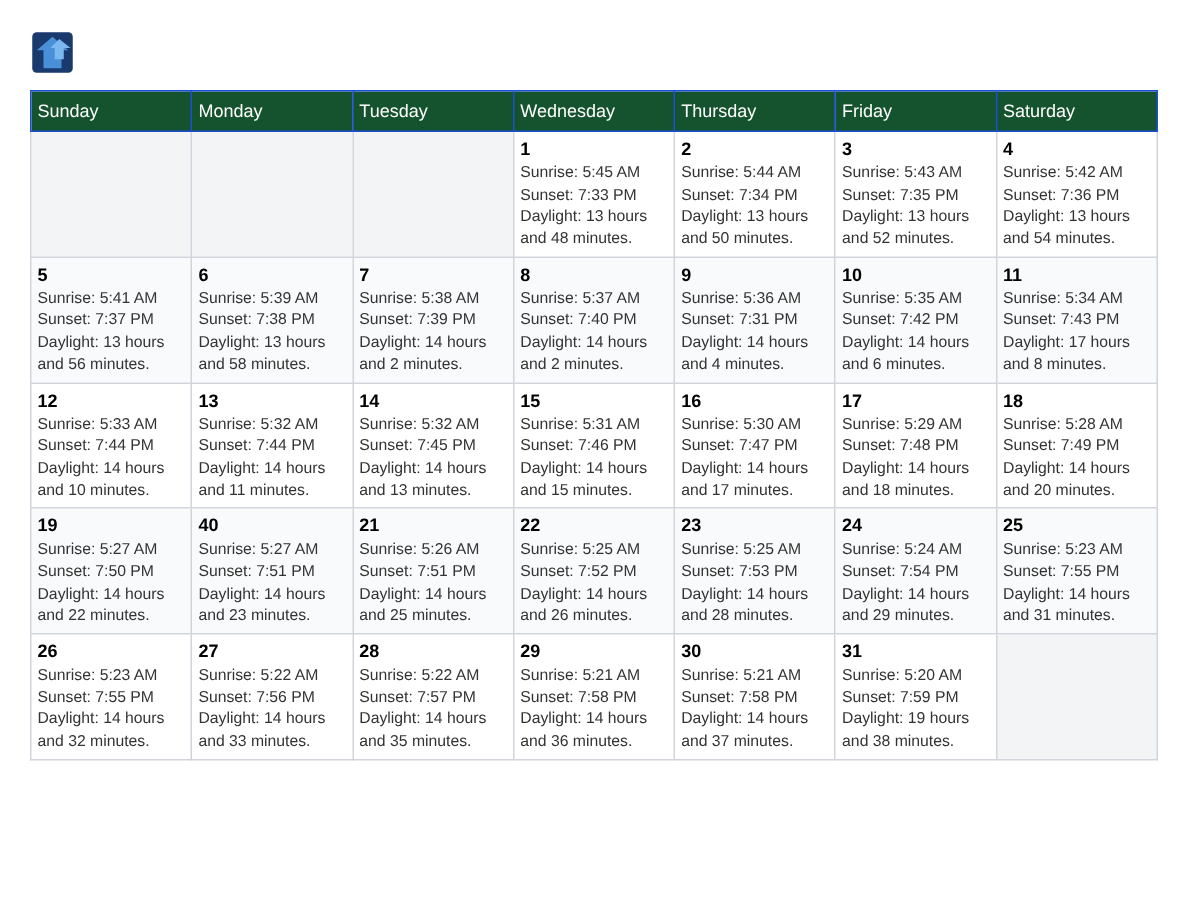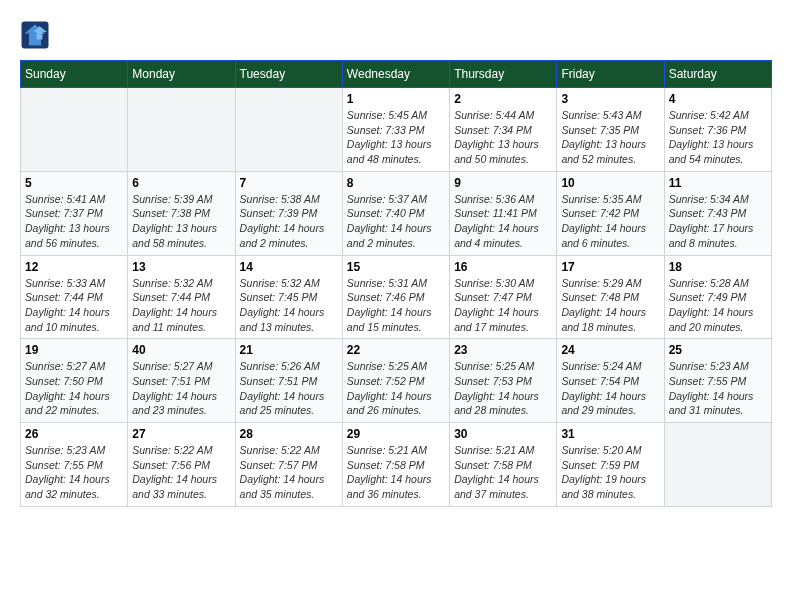--- a/index.html
+++ b/index.html
@@ -74,21 +74,20 @@
     .day-number {
       font-weight: bold;
       font-size: 12px;
       display: block;
       margin-bottom: 2px;
     }
     .day-info {
       color: #333;
       line-height: 1.4;
       font-size: 10.5px;
-      font-style: italic;
     }
     .empty-cell {
       background: #f3f4f6 !important;
     }
   </style>
 </head>
 <body>
 
 <div class="header">
   <div class="logo">
@@ -190,21 +189,21 @@
         <div class="day-info">
           <span>Sunrise: 5:37 AM</span><br>
           <span>Sunset: 7:40 PM</span><br>
           <span>Daylight: 14 hours and 2 minutes.</span>
         </div>
       </td>
         <td>
         <span class="day-number">9</span>
         <div class="day-info">
           <span>Sunrise: 5:36 AM</span><br>
-          <span>Sunset: 11:41 PM</span><br>
+          <span>Sunset: 7:31 PM</span><br>
           <span>Daylight: 14 hours and 4 minutes.</span>
         </div>
       </td>
         <td>
         <span class="day-number">10</span>
         <div class="day-info">
           <span>Sunrise: 5:35 AM</span><br>
           <span>Sunset: 7:42 PM</span><br>
           <span>Daylight: 14 hours and 6 minutes.</span>
         </div>

